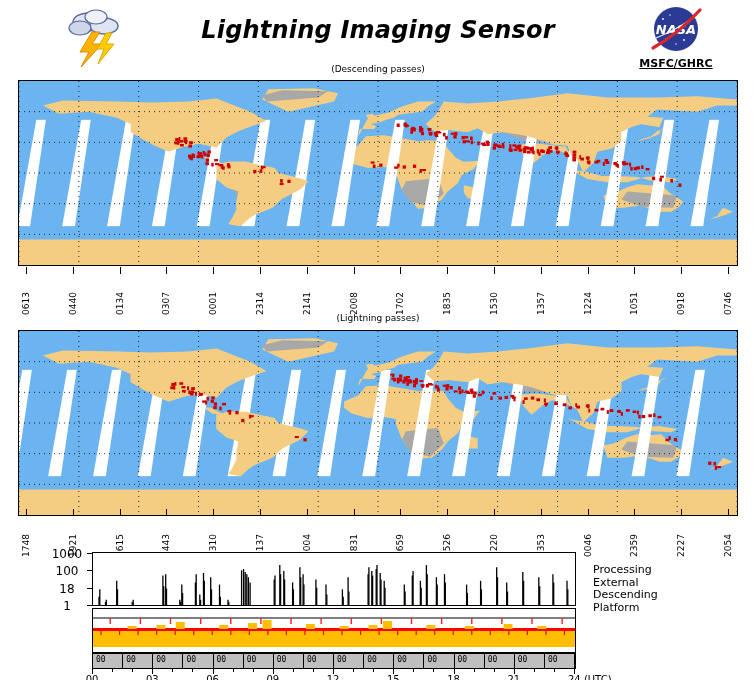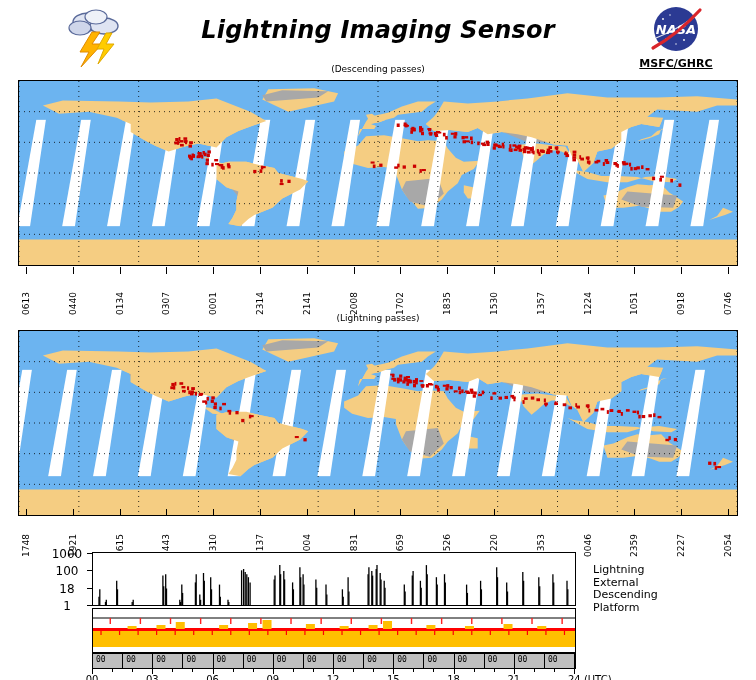--- a/index.html
+++ b/index.html
@@ -944,18 +944,18 @@
       <div class="abs" style="left: 433.417px; top: 121px; width: 1px; height: 3px; background: rgb(0, 0, 0);"></div>
       <div class="abs" style="left: 473.583px; top: 121px; width: 1px; height: 3px; background: rgb(0, 0, 0);"></div>
       <div class="abs" style="left: 493.667px; top: 121px; width: 1px; height: 3px; background: rgb(0, 0, 0);"></div>
       <div class="abs" style="left: 533.833px; top: 121px; width: 1px; height: 3px; background: rgb(0, 0, 0);"></div>
       <div class="abs" style="left: 553.917px; top: 121px; width: 1px; height: 3px; background: rgb(0, 0, 0);"></div>
       <div class="xlab" style="left: 568px; top: 126px; white-space: nowrap;">24 (UTC)</div>
     </div>
 
   <div id="legend">
     <div style="height:8px;"></div>
-    <div class="ind">Lightning</div>
+    <div class="ind">Processing</div>
     <div class="ind">External</div>
     <div class="ind">Descending</div>
     <div class="ind">Platform</div>
   </div>
 </div>
 
 </body></html>

